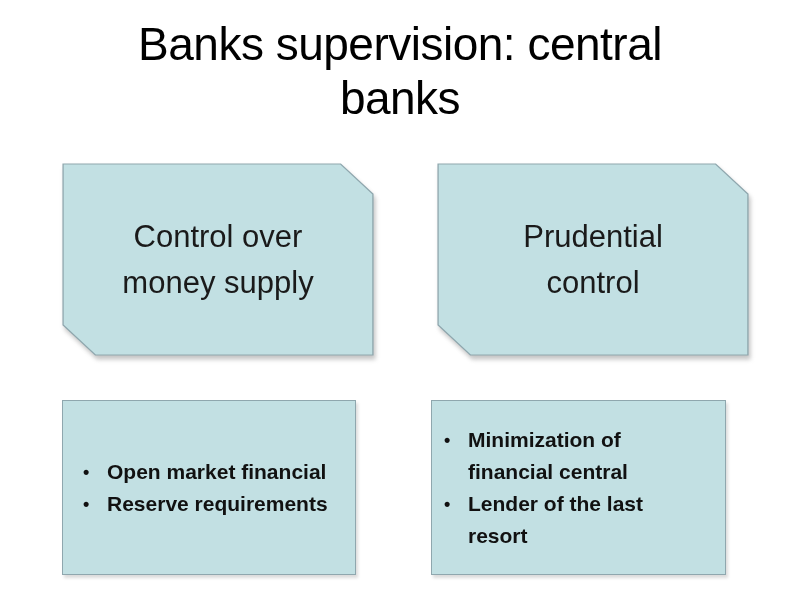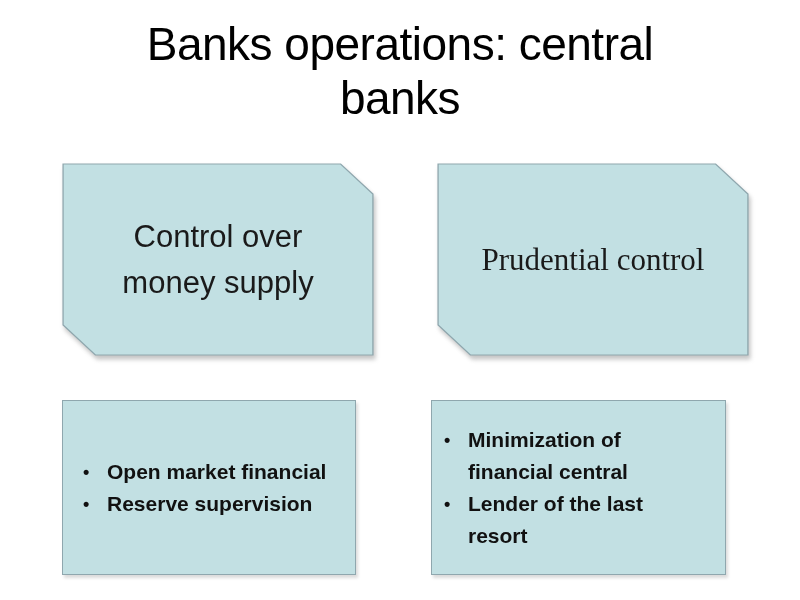--- a/index.html
+++ b/index.html
@@ -34,21 +34,21 @@
     font-weight: 400;
     letter-spacing: -0.5px;
     color: #000;
   }
   .shape {
     position: absolute;
     width: 312px;
     height: 193px;
   }
   .shape.top-left  { left: 62px;  top: 163px; }
-  .shape.top-right { left: 437px; top: 163px; font-family: Liberation Serif, serif; }
+  .shape.top-right { left: 437px; top: 163px; }
   .shape svg {
     position: absolute;
     inset: 0;
     width: 100%;
     height: 100%;
     filter: drop-shadow(2px 4px 2px rgba(110,110,110,0.40));
   }
   .shape svg polygon {
     fill: var(--box-fill);
     stroke: var(--box-border);
@@ -92,21 +92,21 @@
     text-align: left;
     font-size: 18px;
   }
   .panel .bullet-text { flex: 1; }
 </style>
 </head>
 <body>
 
 <div class="slide">
 
-  <h1 class="title">Banks operations: central banks</h1>
+  <h1 class="title">Banks supervision: central banks</h1>
 
   <div class="shape top-left">
     <svg viewBox="0 0 290 193" preserveAspectRatio="none" aria-hidden="true">
       <polygon points="1,1 259,1 289,31 289,192 31,192 1,162"></polygon>
     </svg>
     <div class="shape-label">
       <span>Control over money supply</span>
     </div>
   </div>
 
@@ -120,21 +120,21 @@
   </div>
 
   <div class="panel bottom-left">
     <ul>
       <li>
         <span class="bullet">•</span>
         <span class="bullet-text">Open market financial</span>
       </li>
       <li>
         <span class="bullet">•</span>
-        <span class="bullet-text">Reserve supervision</span>
+        <span class="bullet-text">Reserve requirements</span>
       </li>
     </ul>
   </div>
 
   <div class="panel bottom-right">
     <ul>
       <li>
         <span class="bullet">•</span>
         <span class="bullet-text">Minimization of financial central</span>
       </li>

